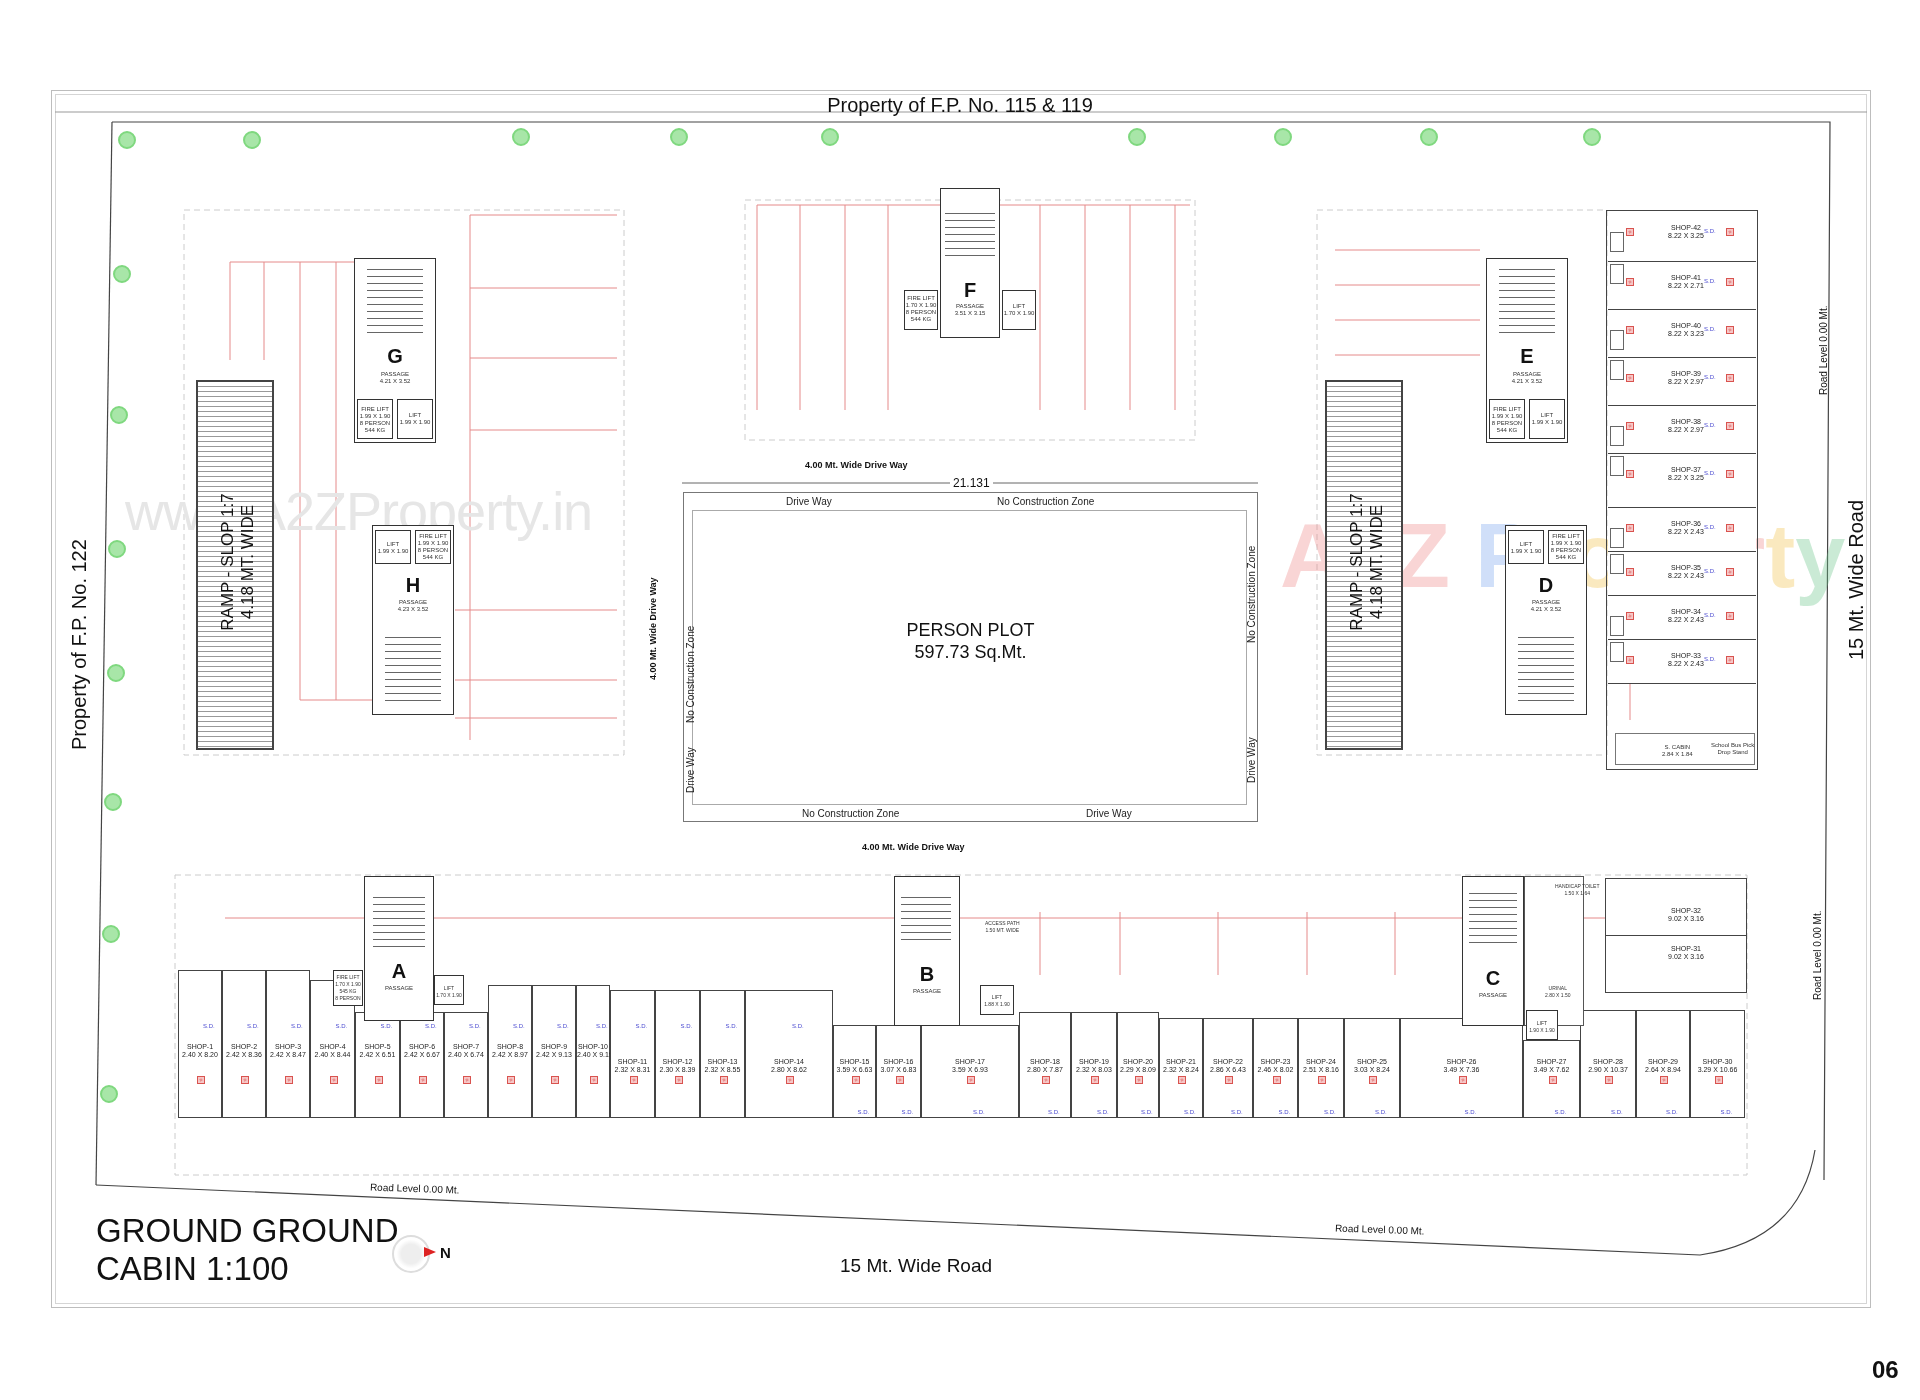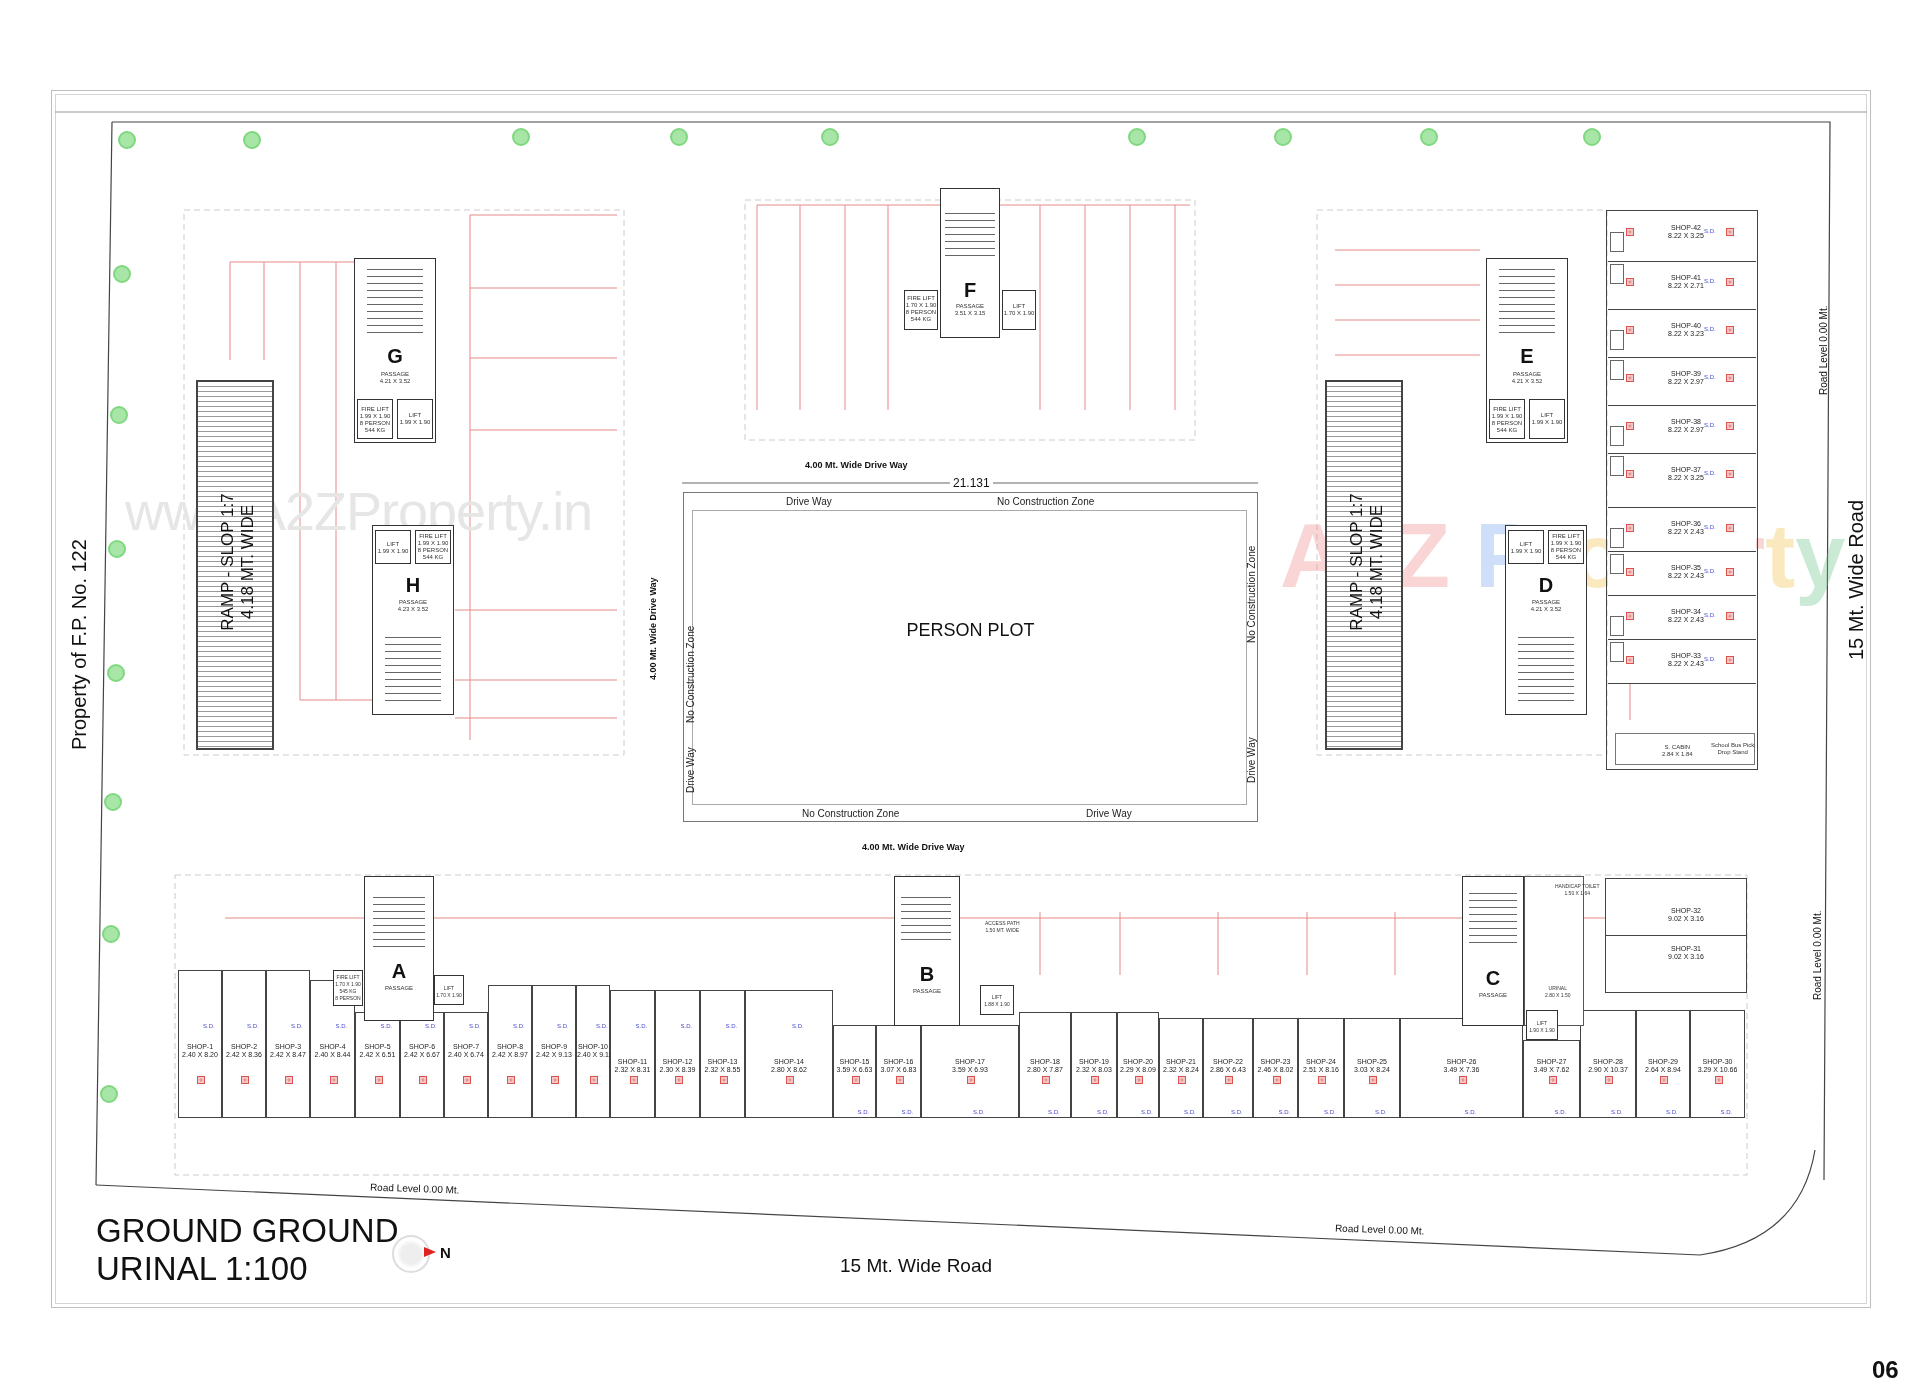--- a/index.html
+++ b/index.html
@@ -115,20 +115,21 @@
   <div class="tree" style="left:110px;top:406px"></div>
   <div class="tree" style="left:108px;top:540px"></div>
   <div class="tree" style="left:107px;top:664px"></div>
   <div class="tree" style="left:104px;top:793px"></div>
   <div class="tree" style="left:102px;top:925px"></div>
   <div class="tree" style="left:100px;top:1085px"></div>
 
   <div class="abs wm1">www.A2ZProperty.in</div>
   <div class="abs wm2"><span style="color:#e88">A</span><span style="color:#e88">2</span><span style="color:#e88">Z</span> <span style="color:#7aa6ee">P</span><span style="color:#7aa6ee">r</span><span style="color:#f2c24a">o</span><span style="color:#7aa6ee">p</span><span style="color:#6bc48a">e</span><span style="color:#e88">r</span><span style="color:#f2c24a">t</span><span style="color:#6bc48a">y</span></div>
 
+  <div class="abs title-top">Property of F.P. No. 115 &amp; 119</div>
   <div class="abs prop-left">Property of F.P. No. 122</div>
   <div class="abs road-right">15 Mt. Wide Road</div>
   <div class="abs road-bottom">15 Mt. Wide Road</div>
   <div class="abs road-lvl" style="left:370px;top:1183px;transform:rotate(2deg)">Road Level 0.00 Mt.</div>
   <div class="abs road-lvl" style="left:1335px;top:1224px;transform:rotate(2deg)">Road Level 0.00 Mt.</div>
   <div class="abs road-lvl" style="left:1818px;top:395px;transform:rotate(-90deg);transform-origin:left top">Road Level 0.00 Mt.</div>
   <div class="abs road-lvl" style="left:1812px;top:1000px;transform:rotate(-90deg);transform-origin:left top">Road Level 0.00 Mt.</div>
 
   <div class="abs ramp" style="left:196px;top:380px;width:78px;height:370px">
     <div class="abs ramp-text" style="left:-80px;top:160px;width:240px">
@@ -232,20 +233,21 @@
     <div class="abs plot-inner" style="left:8px;top:17px;width:555px;height:295px"></div>
     <div class="abs zone" style="left:102px;top:3px">Drive Way</div>
     <div class="abs zone" style="left:313px;top:3px">No Construction Zone</div>
     <div class="abs zone" style="left:118px;top:315px">No Construction Zone</div>
     <div class="abs zone" style="left:402px;top:315px">Drive Way</div>
     <div class="abs zone" style="left:1px;top:230px;transform:rotate(-90deg);transform-origin:left top">No Construction Zone</div>
     <div class="abs zone" style="left:1px;top:338px;transform:rotate(-90deg);transform-origin:left top;top:300px">Drive Way</div>
     <div class="abs zone" style="left:562px;top:150px;transform:rotate(-90deg);transform-origin:left top">No Construction Zone</div>
     <div class="abs zone" style="left:562px;top:290px;transform:rotate(-90deg);transform-origin:left top">Drive Way</div>
     <div class="abs cp-title" style="left:0;top:126px;width:100%">PERSON PLOT</div>
+    <div class="abs cp-title" style="left:0;top:148px;width:100%">597.73 Sq.Mt.</div>
   </div>
   <div class="abs drive-h" style="left:648px;top:680px;transform:rotate(-90deg);transform-origin:left top">4.00 Mt. Wide Drive Way</div>
   <div class="abs drive-h" style="left:862px;top:842px">4.00 Mt. Wide Drive Way</div>
 
   <div class="abs" style="left:1606px;top:210px;width:152px;height:560px;border:1.5px solid #444"></div>
   <div id="right-shops">
       <div class="right-shop" style="top: 212px; height: 50px;">
         <div class="abs shop-name" style="left:38px;top:12px;width:80px">
           <div>SHOP-42</div>
           <div>8.22 X 3.25</div>
@@ -649,19 +651,19 @@
         <div>9.02 X 3.16</div>
       </div>
     <div class="abs shop-name" style="left:40px;top:66px;width:80px">
         <div>SHOP-31</div>
         <div>9.02 X 3.16</div>
       </div>
   </div>
 
   <div class="abs gf-title">
     <div>GROUND GROUND</div>
-    <div>URINAL 1:100</div>
+    <div>CABIN 1:100</div>
   </div>
   <div class="abs compass"></div>
   <div class="abs north-arrow"></div>
   <div class="abs north">N</div>
   <div class="abs page-num">06</div>
 </div>
 
 </body></html>

